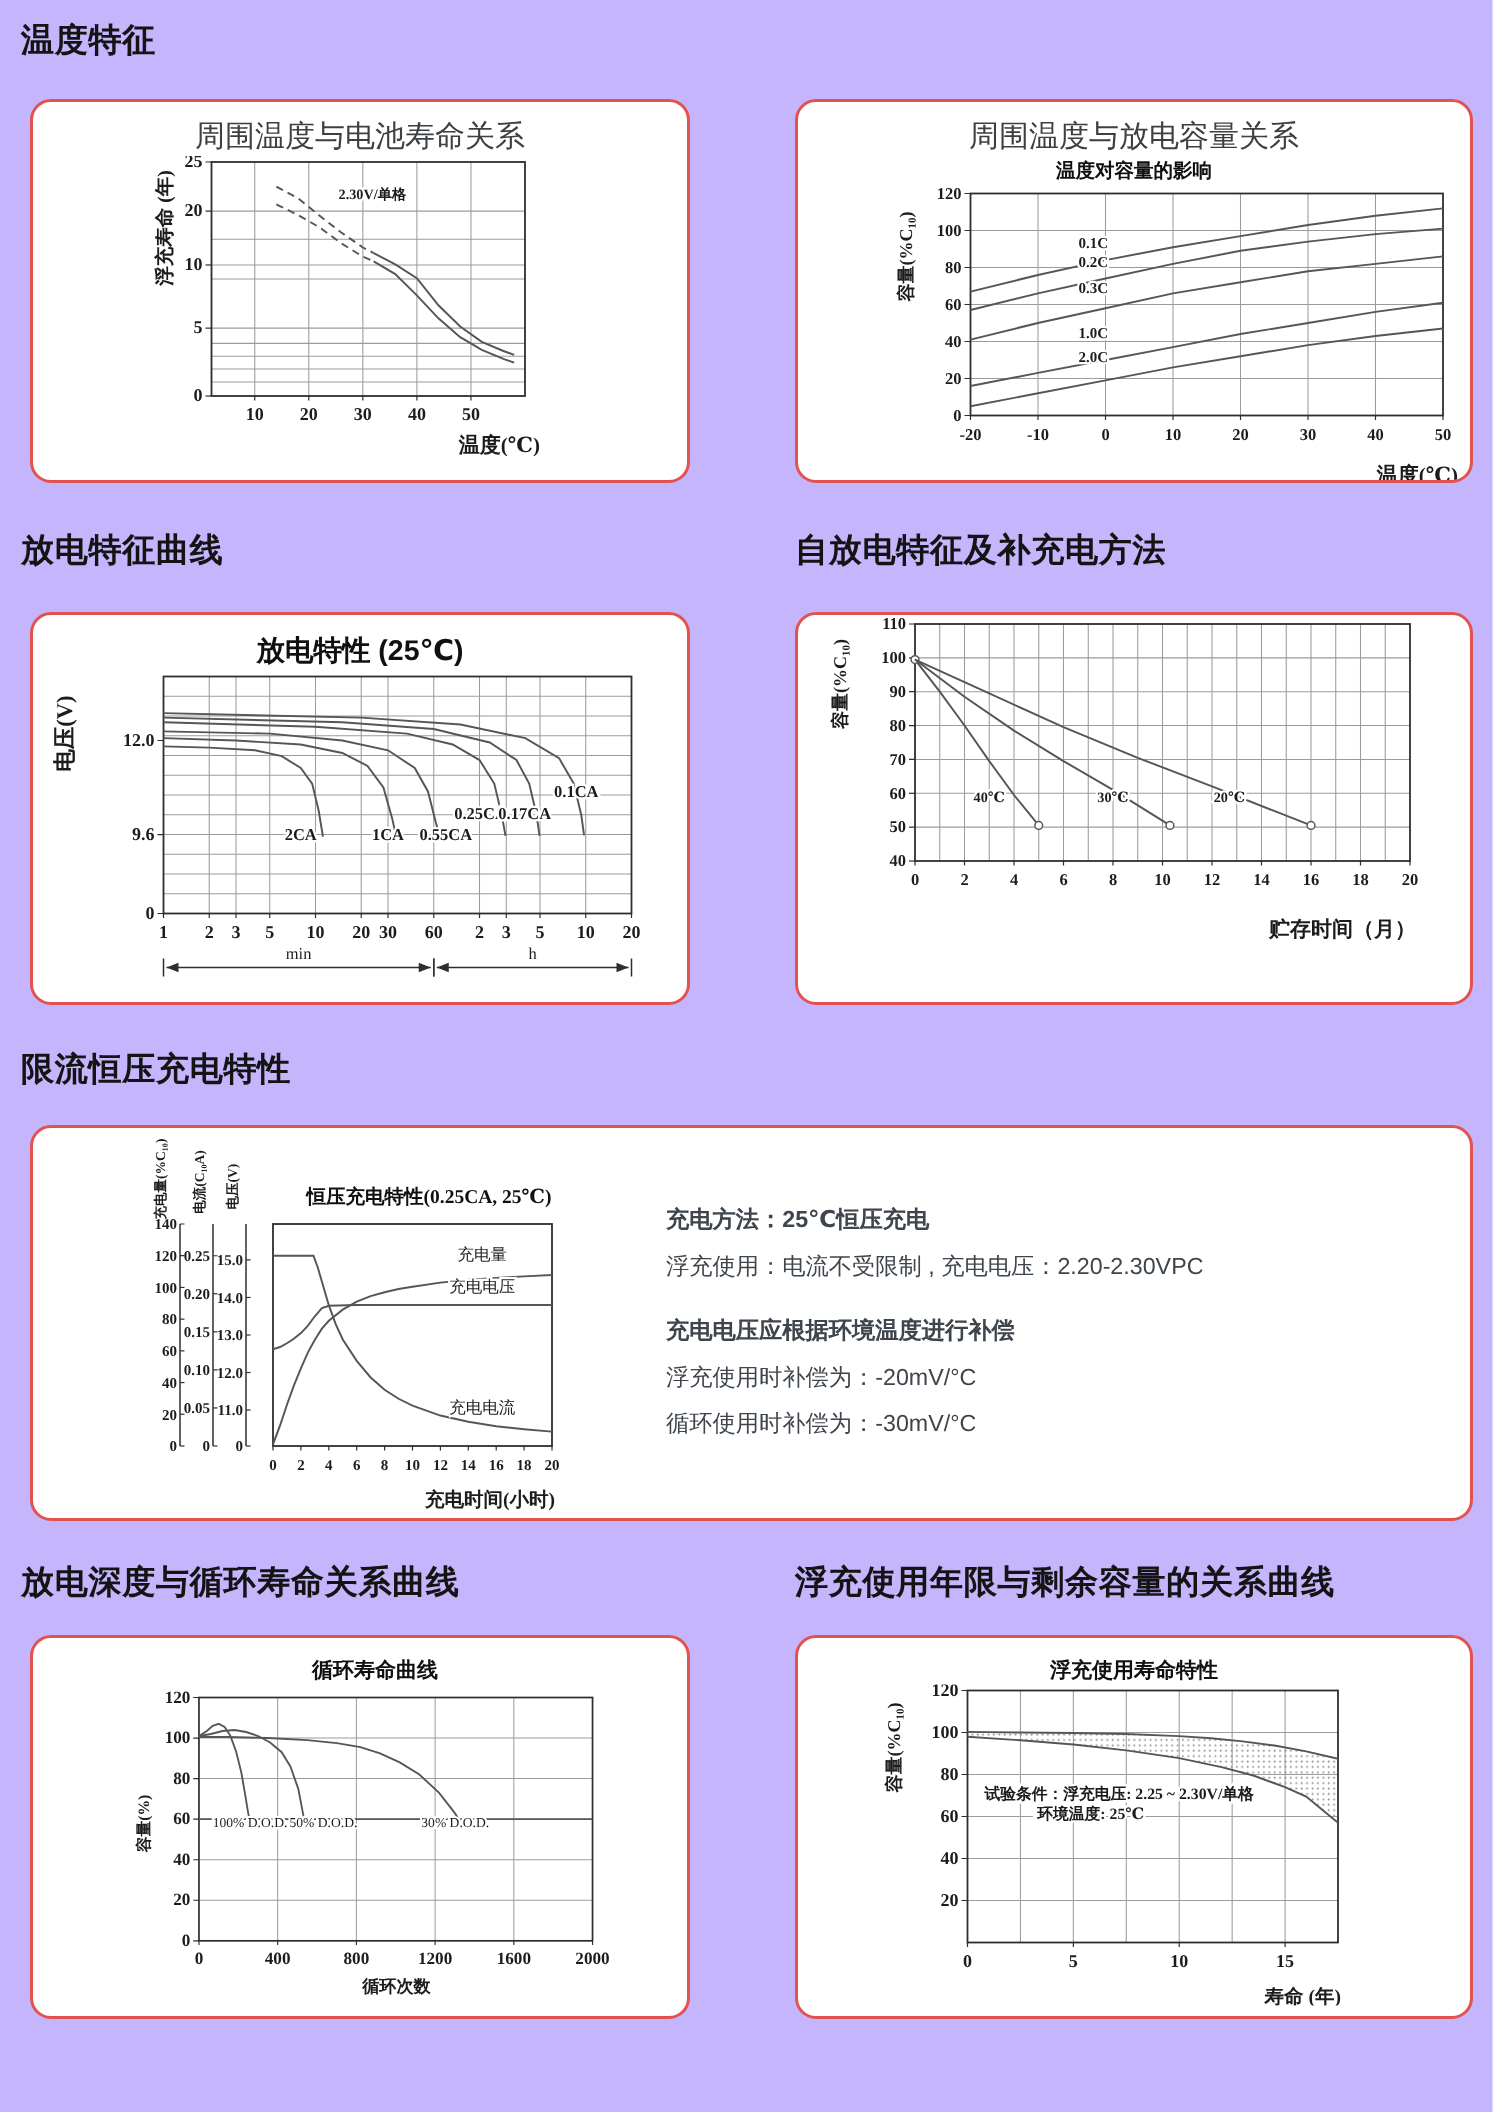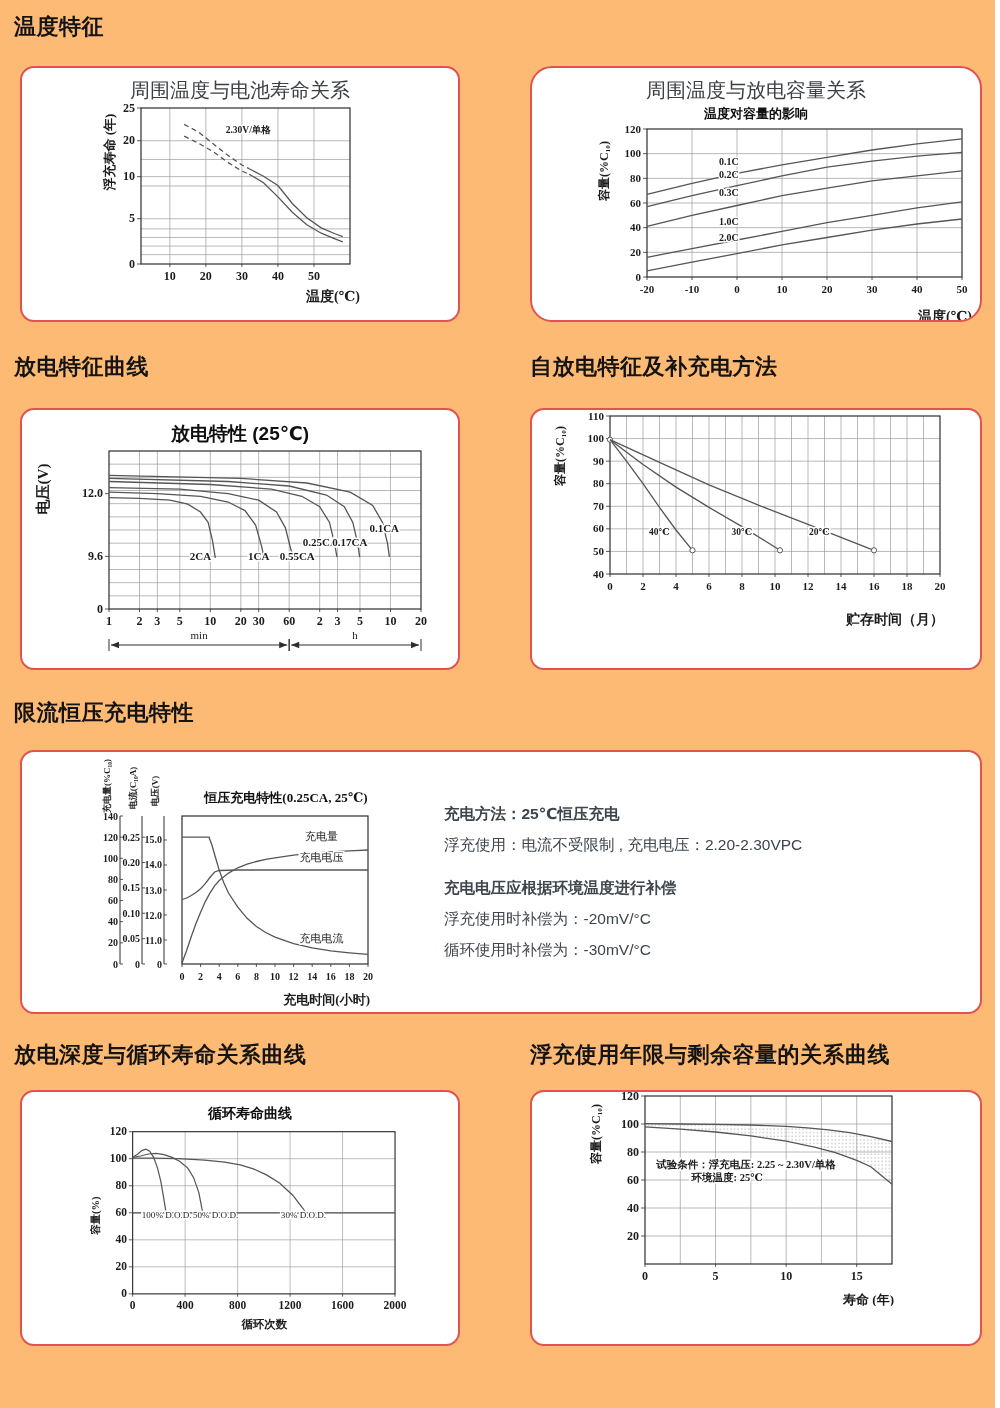--- a/index.html
+++ b/index.html
@@ -1,36 +1,36 @@
 <!DOCTYPE html>
 <html><head>
 <meta charset="utf-8">
 <style>
   html,body{margin:0;padding:0;background:#ffffff;}
   body{font-family:"Liberation Sans","DejaVu Sans",sans-serif;color:#141414;}
-  .page{position:relative;width:995px;height:1408px;background:#fdba74;overflow:hidden;}
+  .page{position:relative;width:995px;height:1408px;background:#c4b5fd;overflow:hidden;}
   .sec-h{position:absolute;margin:0;font-size:22px;font-weight:700;color:#141414;letter-spacing:.5px;}
   .box{position:absolute;box-sizing:border-box;border:2px solid #e25250;border-radius:14px;background:#fff;overflow:hidden;}
   .box-title{font-size:20px;color:#3d4043;font-weight:400;text-align:center;margin-top:9px;}
   .box-sub{font-size:13px;font-weight:700;color:#101010;text-align:center;margin-top:1px;}
   .ct-lg{font-size:19px;font-weight:700;color:#101010;text-align:center;margin-top:11px;}
   .ct-md{font-size:15px;font-weight:700;color:#101010;text-align:center;margin-top:9px;}
   .ct-sm{font-size:14px;font-weight:700;color:#101010;text-align:center;margin-top:13px;}
   .chart{display:flex;justify-content:center;}
   .chart svg{font-family:"Liberation Serif","DejaVu Serif",serif;display:block;}
   .charge-flex{display:flex;align-items:flex-start;}
   .chart.cv{justify-content:flex-start;margin:6px 0 0 14px;}
   .ci{margin:46px 0 0 18px;font-size:15.5px;color:#3e454c;line-height:2.02;}
   .ci p{margin:0;}
   .ci .bold{font-weight:700;}
   .ci .gap{margin-top:11px;}
   
   #h-s1{left:14px;top:12px;}
   #box-c0{left:20px;top:66px;width:440px;height:256px;}
-  #box-c1{left:530px;top:66px;width:452px;height:256px;border-radius:22px;}
+  #box-c1{left:530px;top:66px;width:452px;height:256px;}
   #h-s2{left:14px;top:352px;}
   #h-s3{left:530px;top:352px;}
   #box-c2{left:20px;top:408px;width:440px;height:262px;}
   #box-c3{left:530px;top:408px;width:452px;height:262px;}
   #h-s4{left:14px;top:698px;}
   #box-c4{left:20px;top:750px;width:962px;height:264px;}
   #h-s5{left:14px;top:1040px;}
   #h-s6{left:530px;top:1040px;}
   #box-c5{left:20px;top:1090px;width:440px;height:256px;padding-left:20px;}
   #box-c6{left:530px;top:1090px;width:452px;height:256px;}
@@ -513,20 +513,21 @@
           <text x="104.625" y="94.66666666666667" text-anchor="start" font-size="9.5" font-weight="normal" fill="#1c1c1c" style="paint-order:stroke;stroke:#ffffff;stroke-width:3px">100% D.O.D.</text>
           <text x="158.25" y="94.66666666666667" text-anchor="start" font-size="9.5" font-weight="normal" fill="#1c1c1c" style="paint-order:stroke;stroke:#ffffff;stroke-width:3px">50% D.O.D.</text>
           <text x="250.37499999999997" y="94.66666666666667" text-anchor="start" font-size="9.5" font-weight="normal" fill="#1c1c1c" style="paint-order:stroke;stroke:#ffffff;stroke-width:3px">30% D.O.D.</text>
           <text x="60" y="92" text-anchor="middle" font-size="11" font-weight="bold" fill="#1c1c1c" transform="rotate(-90 60 92)">容量(%)</text>
           <text x="233" y="210" text-anchor="middle" font-size="12" font-weight="bold" fill="#1c1c1c">循环次数</text>
         </svg>
       </div>
   </div>
 
   <div class="box" id="box-c6">
+    <div class="ct-sm">浮充使用寿命特性</div>
     <div class="chart">
         <svg viewBox="0 0 448 214" width="448" height="214">
           <g stroke="#9b9b9b" stroke-width="0.7">
             <line x1="148.28571428571428" y1="4" x2="148.28571428571428" y2="172"></line>
             <line x1="183.57142857142856" y1="4" x2="183.57142857142856" y2="172"></line>
             <line x1="218.85714285714283" y1="4" x2="218.85714285714283" y2="172"></line>
             <line x1="254.14285714285714" y1="4" x2="254.14285714285714" y2="172"></line>
             <line x1="289.42857142857144" y1="4" x2="289.42857142857144" y2="172"></line>
             <line x1="324.71428571428567" y1="4" x2="324.71428571428567" y2="172"></line>
             <line x1="113" y1="144" x2="360" y2="144"></line>

